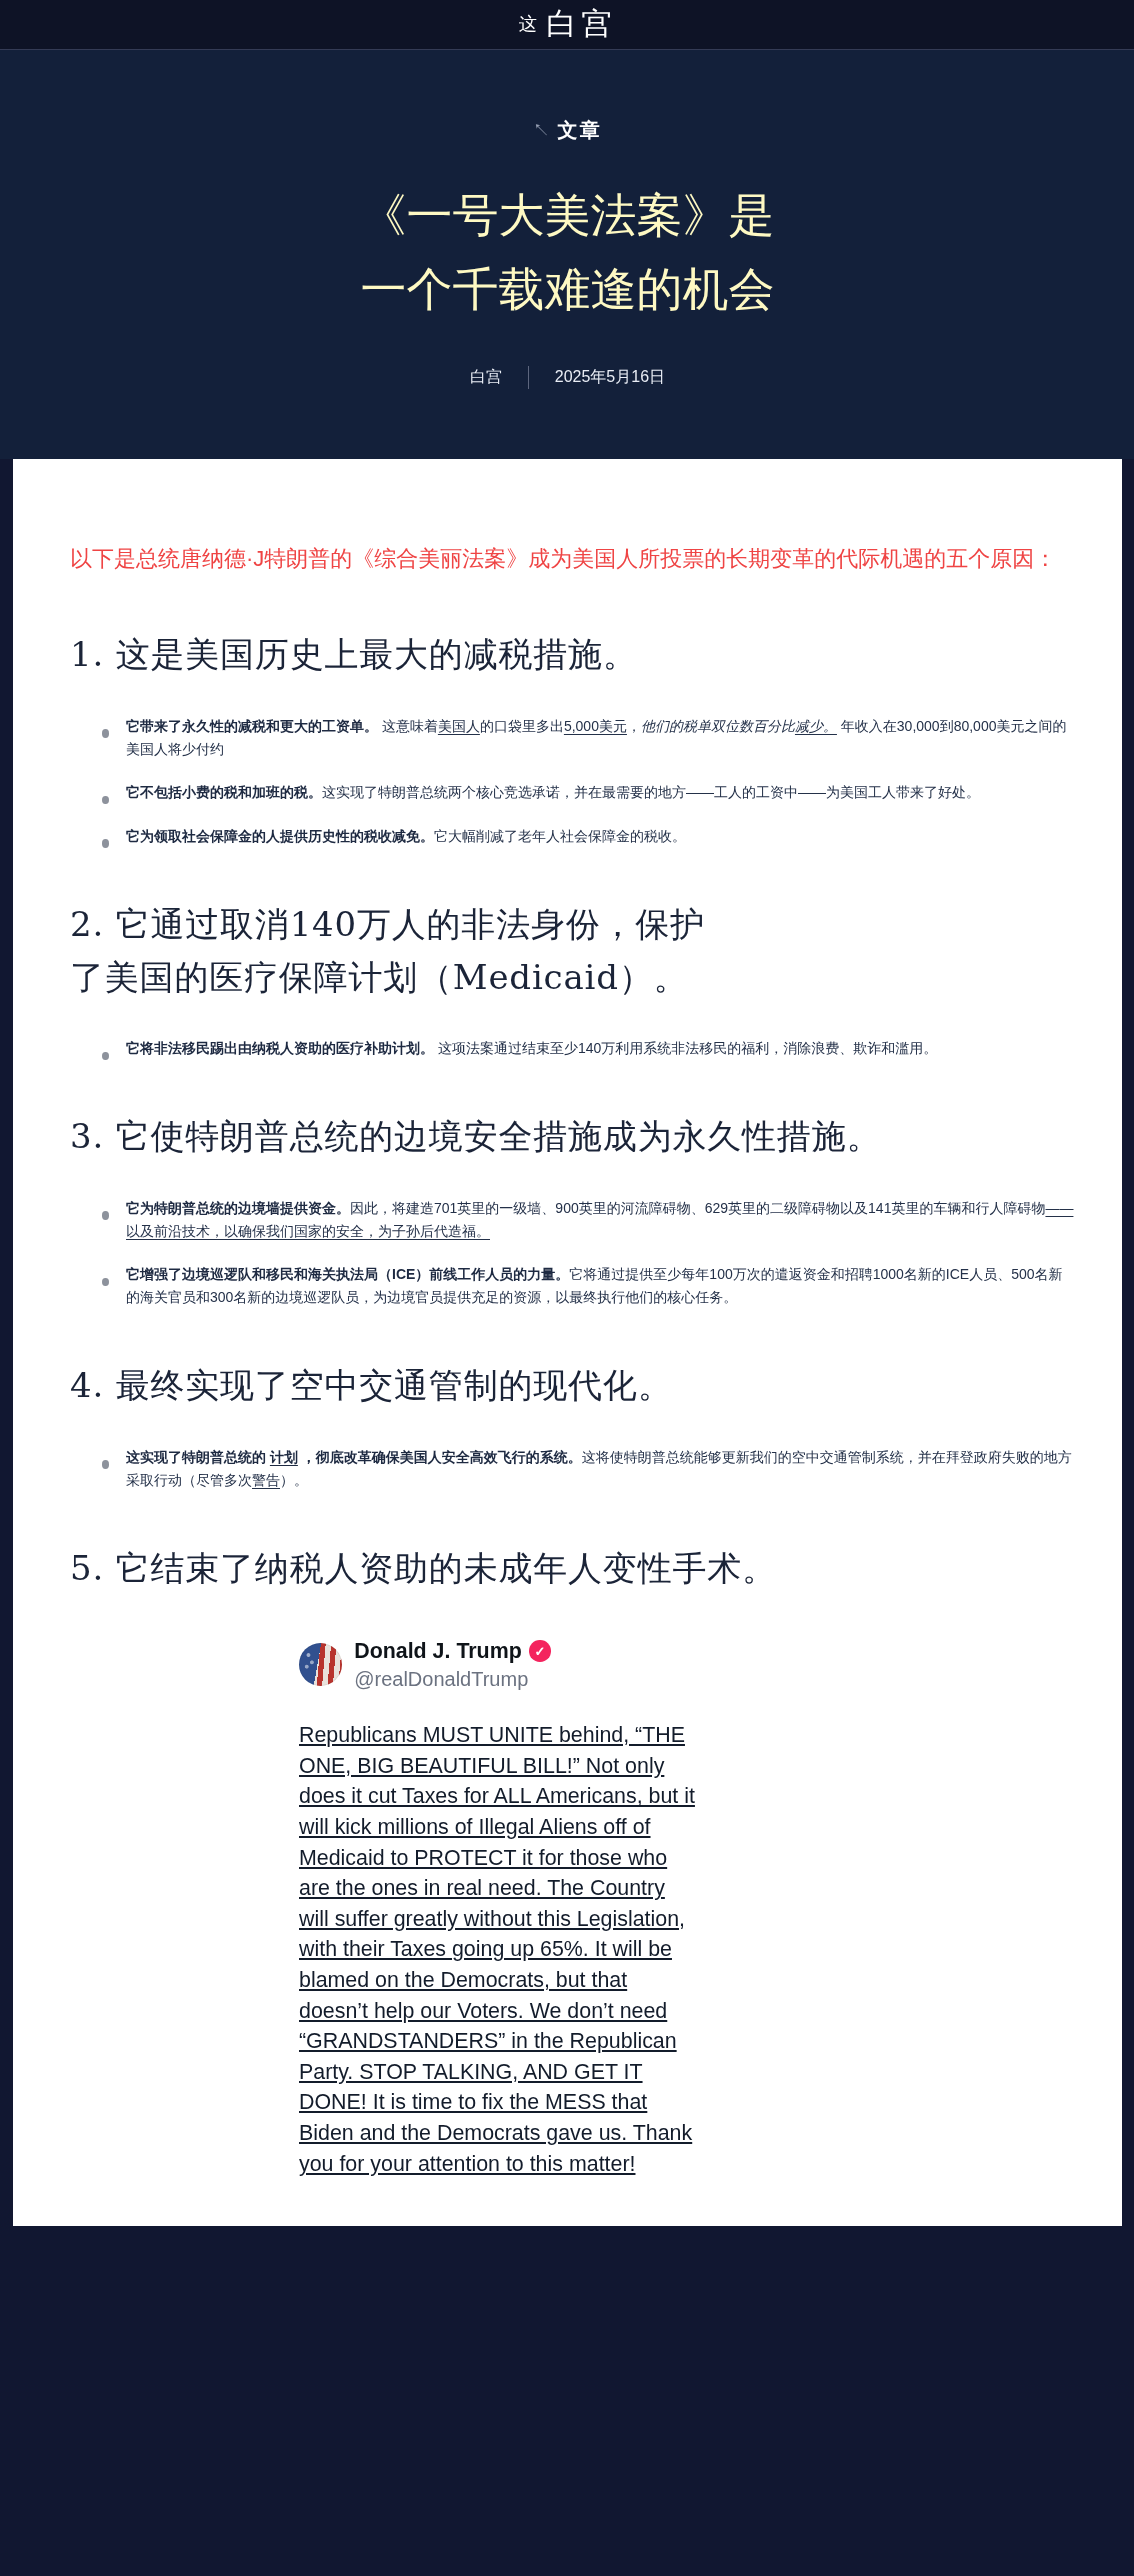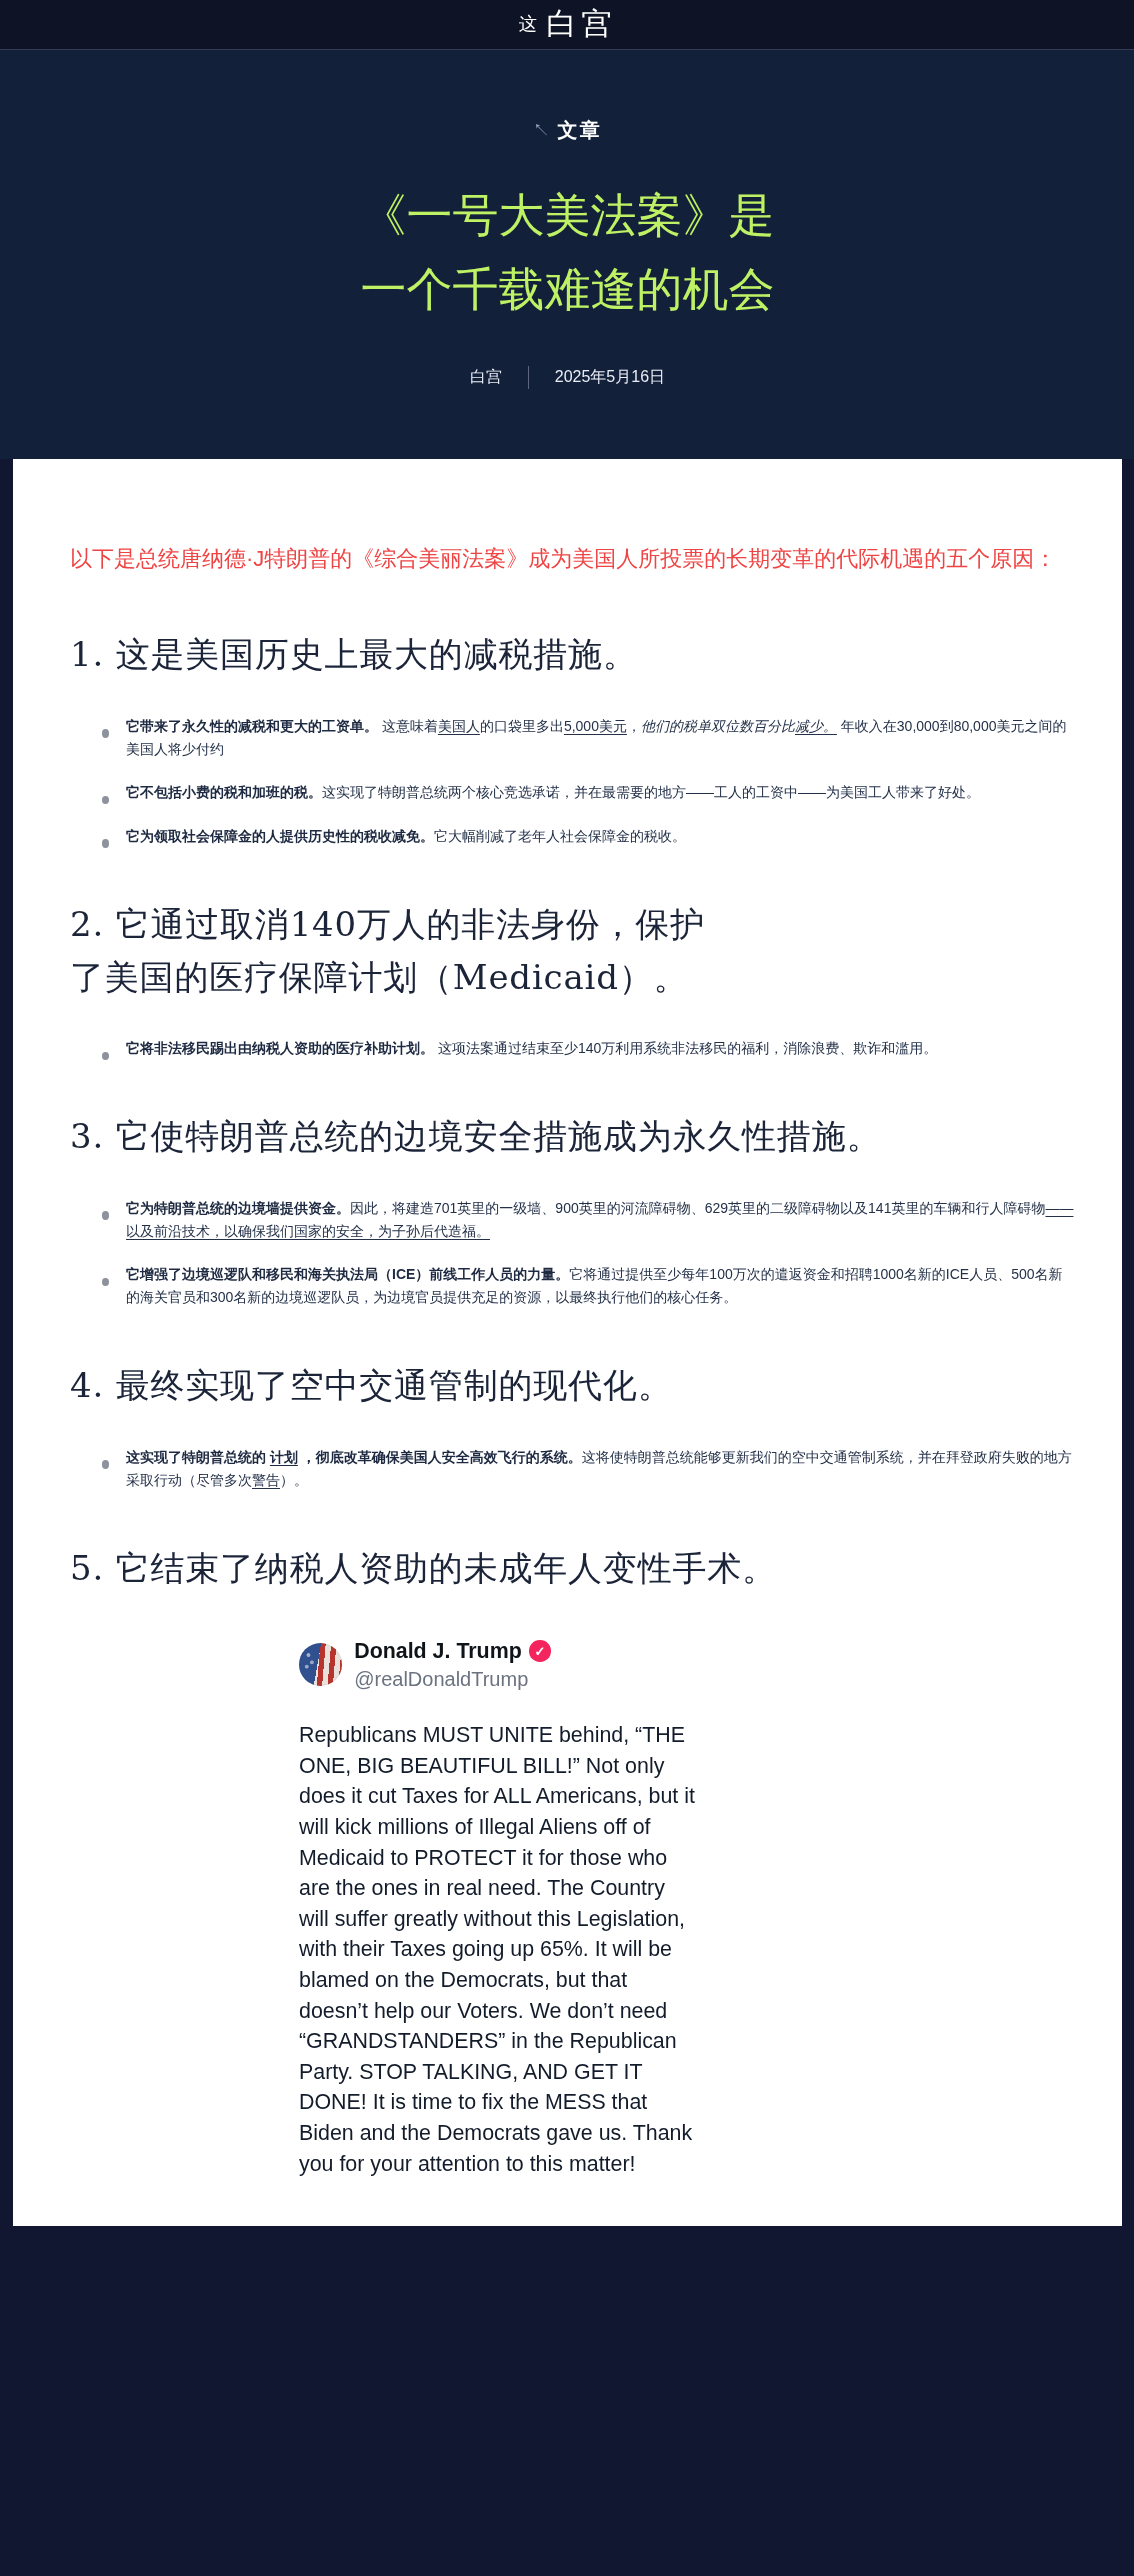--- a/index.html
+++ b/index.html
@@ -26,21 +26,21 @@
     background:#13203a;
     border-top:0.8px solid #343b55;
     padding:67px 30.5px 70px 30.5px;
     text-align:center;
   }
   .eyebrow { display:inline-flex; align-items:center; gap:7.6px; cursor:pointer; }
   .eyebrow-arrow { color:#98a1b5; font-size:17px; line-height:1; }
   .eyebrow-label { color:#ffffff; font-weight:700; font-size:20px; letter-spacing:2.3px; }
   .hero-title {
     margin-top:35px;
-    color:#bef264;
+    color:#fef9c3;
     font-family:"DejaVu Serif", serif;
     font-weight:400;
     font-size:46px;
     line-height:1.6;
     white-space:pre-line;
   }
   .byline {
     margin-top:40px;
     display:flex; align-items:center; justify-content:center; gap:26px;
     color:#e9edf5; font-size:16px;
@@ -112,20 +112,21 @@
     background:#f4245e; color:#ffffff;
     display:inline-flex; align-items:center; justify-content:center;
     font-size:13px; font-weight:700;
   }
   .tweet-handle { margin-top:4.6px; font-size:20px; color:#6b7280; }
   .tweet-body {
     margin-top:29px;
     font-size:21.4px;
     line-height:1.43;
     color:#131c2b;
+    text-decoration:underline;
   }
 </style>
 </head>
 <body>
 
 <header class="topbar">
   <div class="logo">
     <span class="logo-small">这</span>
     <span class="logo-large">白宫</span>
   </div>

